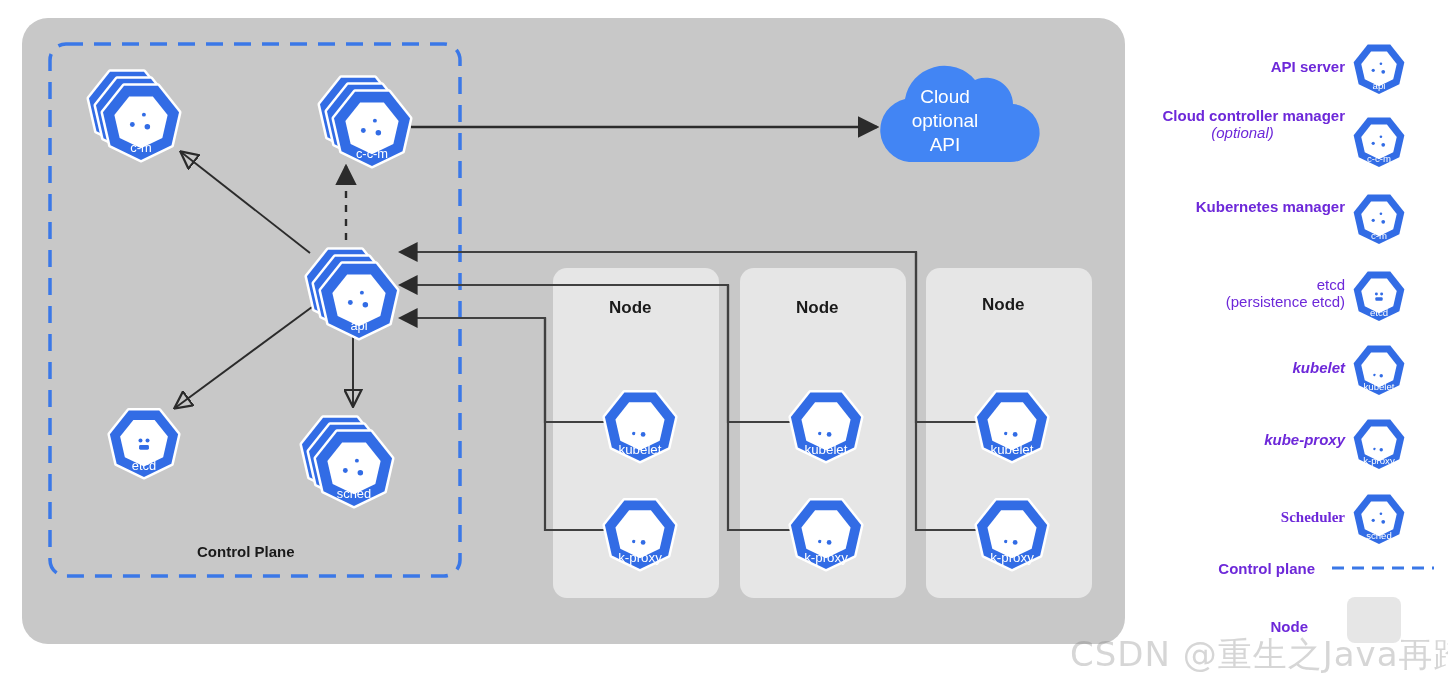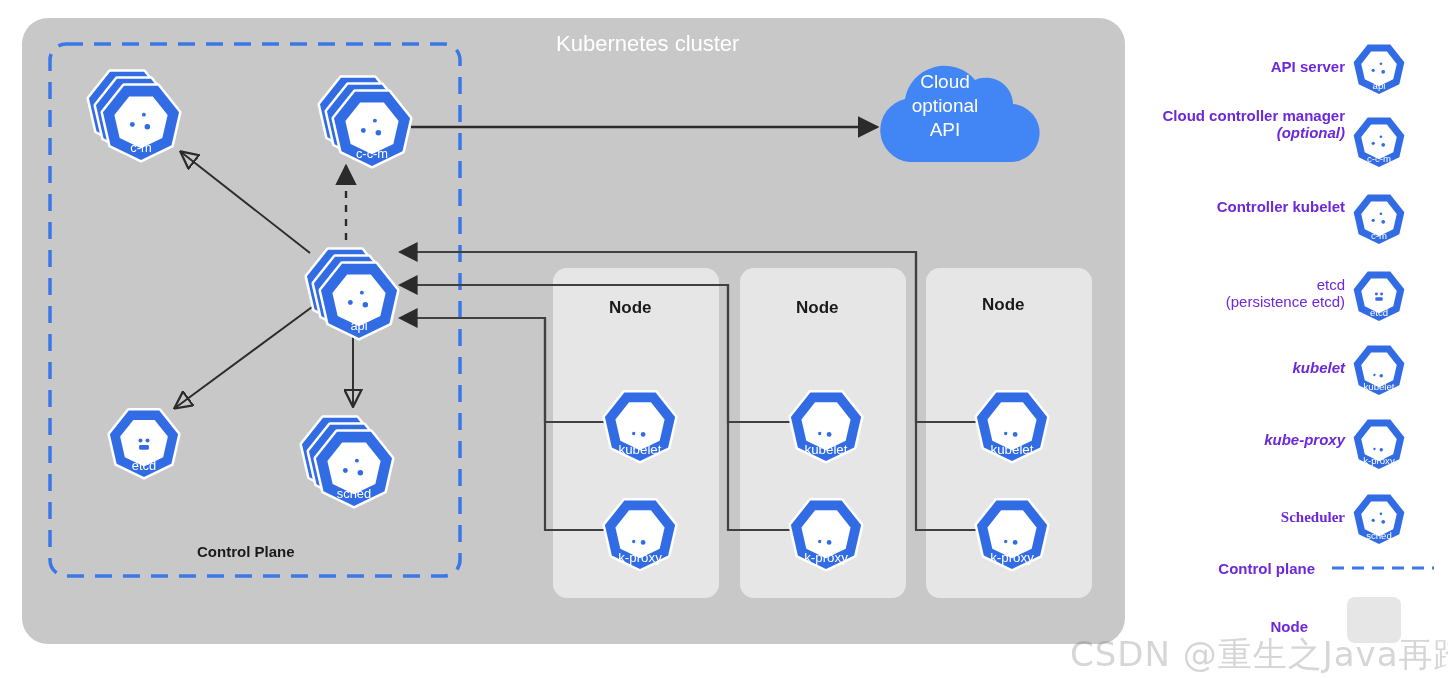--- a/index.html
+++ b/index.html
@@ -7,21 +7,21 @@
        font-family:"Liberation Sans","DejaVu Sans",sans-serif;}
   #stage{position:absolute;inset:0;}
   svg.layer{position:absolute;left:0;top:0;width:1448px;height:678px;overflow:visible;}
   .txt{position:absolute;white-space:nowrap;}
   .cluster-title{font-size:22px;color:#ffffff;font-weight:400;}
   .node-label{font-size:17px;color:#1a1a1a;font-weight:700;}
   .cp-label{font-size:15px;color:#1a1a1a;font-weight:700;}
   .legend-label{font-size:15px;color:#6d28d9;font-weight:700;text-align:right;}
   .legend-label.italic{font-style:italic;}
   .legend-label.plain{font-weight:400;}
-  .legend-label .sub{display:block;font-style:italic;font-weight:700;}
+  .legend-label .sub{display:block;font-style:italic;font-weight:400;text-align:center;}
   .cloud-text{position:absolute;color:#ffffff;font-size:19px;line-height:24px;
               text-align:center;width:120px;}
   .wm{position:absolute;font-size:34px;color:rgba(120,120,120,0.30);
       letter-spacing:1px;font-family:"DejaVu Sans",sans-serif;white-space:nowrap;}
   .k8s{position:absolute;}
   .k8s svg{display:block;overflow:visible;}
 </style>
 </head>
 <body>
 
@@ -66,27 +66,26 @@
 
     <path d="M989,422 L916,422 L916,252 L400,252" fill="none" stroke="#404040" stroke-width="2.2" marker-end="url(#arrowEnd)"></path>
     <path d="M989,530 L916,530 L916,252" fill="none" stroke="#404040" stroke-width="2.2"></path>
   </svg>
 
   <svg class="layer">
     <g transform="translate(879,62)">
       <path d="M30,100 a32,32 0 0 1 -4,-63 a40,40 0 0 1 70,-19 a27,27 0 0 1 38,24 a29,29 0 0 1 -5,58 z" fill="#4285f4"></path>
     </g>
   </svg>
-  <div class="cloud-text" style="left:885px;top:70px;text-align:center;">
+  <div class="cloud-text" style="left:885px;top:85px;text-align:center;">
     <span>Cloud</span><br>
     <span>optional</span><br>
     <span>API</span>
   </div>
 
-  <div class="txt cluster-title" style="left:556px;top:31px;">Kubernetes cluster</div>
 
   <div class="txt cp-label" style="left:197px;top:543px;">Control Plane</div>
 
   <div class="txt node-label" style="left:609px;top:298px;">Node</div>
   <div class="txt node-label" style="left:796px;top:298px;">Node</div>
   <div class="txt node-label" style="left:982px;top:295px;">Node</div>
 
   <div class="k8s" style="left:82px;top:62px;">
       <svg width="100" height="100" viewBox="0 0 100 100">
         <path d="M61.92,9.86 L83.02,36.32 L75.49,69.32 L45.00,84.00 L14.51,69.32 L6.98,36.32 L28.08,9.86 Z" fill="#fff" stroke="#fff" stroke-width="5" stroke-linejoin="round"></path>
@@ -545,21 +544,21 @@
           <rect x="33.31" y="27.66" width="1.85" height="2.40" fill="#fff" transform="rotate(180 34.23 33.85)"></rect>
           <rect x="33.31" y="27.66" width="1.85" height="2.40" fill="#fff" transform="rotate(225 34.23 33.85)"></rect>
           <rect x="33.31" y="27.66" width="1.85" height="2.40" fill="#fff" transform="rotate(270 34.23 33.85)"></rect>
           <rect x="33.31" y="27.66" width="1.85" height="2.40" fill="#fff" transform="rotate(315 34.23 33.85)"></rect>
           <circle cx="34.23" cy="33.85" r="4.53" fill="#fff"></circle>
           <circle cx="34.23" cy="33.85" r="1.85" fill="#326ce5"></circle>
           <text x="30" y="50.8" fill="#fff" font-size="9.6" font-family="Liberation Sans, sans-serif" text-anchor="middle">c-c-m</text>
         </svg>
       </div>
 
-    <div class="txt legend-label" style="left:1140px;top:198px;width:205px;white-space:normal;">Controller kubelet</div>
+    <div class="txt legend-label" style="left:1140px;top:198px;width:205px;white-space:normal;">Kubernetes manager</div>
     <div class="k8s" style="left:1349px;top:188px;">
         <svg width="60" height="60" viewBox="0 0 60 60">
           <path d="M41.28,6.57 L55.35,24.21 L50.33,46.21 L30.00,56.00 L9.67,46.21 L4.65,24.21 L18.72,6.57 Z" fill="#fff" stroke="#fff" stroke-width="5" stroke-linejoin="round"></path>
           <path d="M41.28,6.57 L55.35,24.21 L50.33,46.21 L30.00,56.00 L9.67,46.21 L4.65,24.21 L18.72,6.57 Z" fill="#326ce5"></path>
           <path d="M37.90,13.60 L47.74,25.95 L44.23,41.35 L30.00,48.20 L15.77,41.35 L12.26,25.95 L22.10,13.60 Z" fill="#fff"></path>
           <rect x="23.42" y="26.89" width="1.62" height="2.10" fill="#fff" transform="rotate(0 24.23 32.31)"></rect>
           <rect x="23.42" y="26.89" width="1.62" height="2.10" fill="#fff" transform="rotate(45 24.23 32.31)"></rect>
           <rect x="23.42" y="26.89" width="1.62" height="2.10" fill="#fff" transform="rotate(90 24.23 32.31)"></rect>
           <rect x="23.42" y="26.89" width="1.62" height="2.10" fill="#fff" transform="rotate(135 24.23 32.31)"></rect>
           <rect x="23.42" y="26.89" width="1.62" height="2.10" fill="#fff" transform="rotate(180 24.23 32.31)"></rect>

